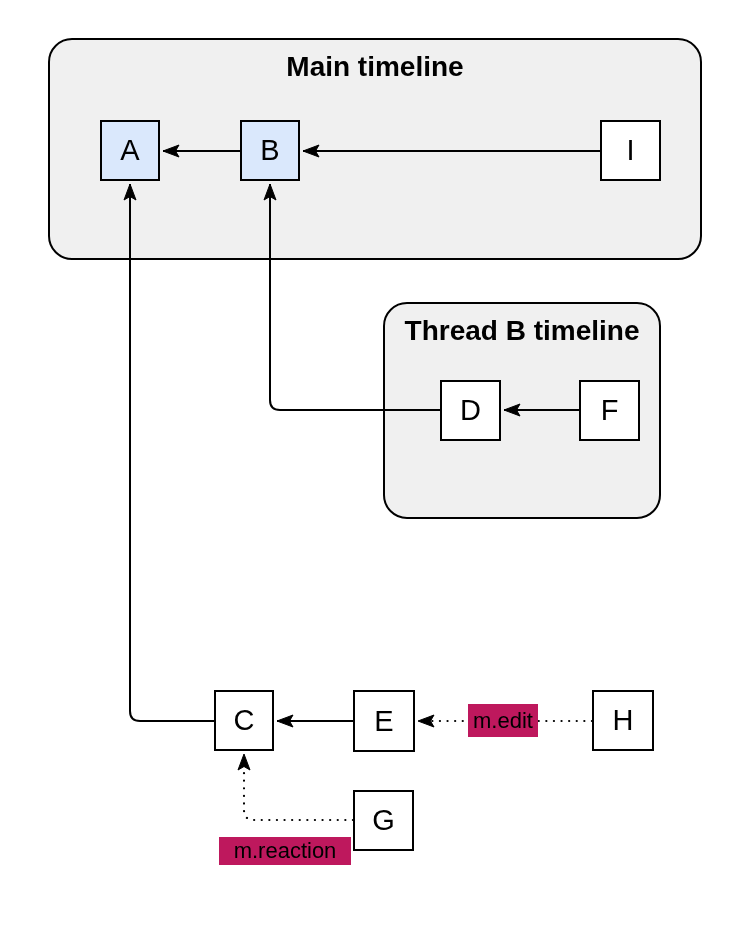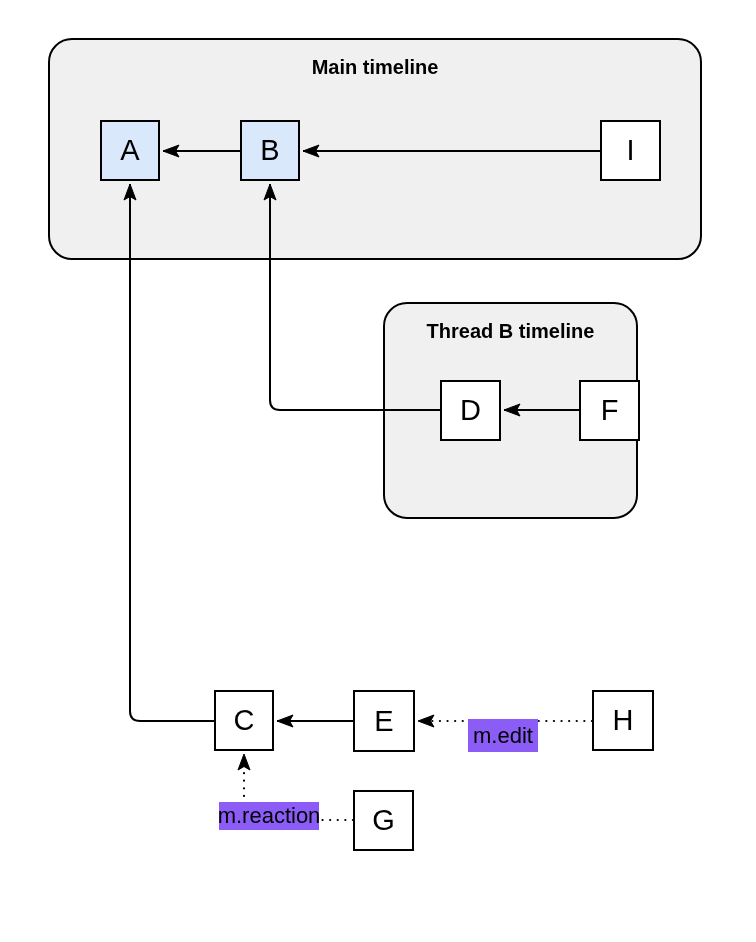--- a/index.html
+++ b/index.html
@@ -21,21 +21,21 @@
     border: 2px solid #000000;
     border-radius: 24px;
     box-sizing: border-box;
   }
   .container-title {
     position: absolute;
     left: 0;
     right: 0;
     top: 13px;
     text-align: center;
-    font-size: 20px;
+    font-size: 28px;
     font-weight: bold;
     color: #000000;
     line-height: 28px;
   }
   .edges-layer {
     position: absolute;
     left: 0;
     top: 0;
     pointer-events: none;
   }
@@ -58,46 +58,45 @@
     align-items: center;
     justify-content: center;
     font-size: 29px;
     color: #000000;
   }
   .node.highlight {
     background: #dae8fc;
   }
   .edge-label {
     position: absolute;
-    background: #8b5cf6;
+    background: #be185d;
     display: flex;
     align-items: center;
     justify-content: center;
     font-size: 22px;
     color: #000000;
     white-space: nowrap;
-    margin-top: 15px;
   }
   
   #box-main    { left: 48px;  top: 38px;  width: 654px; height: 222px; }
-  #box-threadB { left: 383px; top: 302px; width: 255px; height: 217px; }
+  #box-threadB { left: 383px; top: 302px; width: 278px; height: 217px; }
   #box-threadA { left: 160px; top: 537px; width: 554px; height: 362px; }
   
   #node-A { left: 100px; top: 120px; width: 60px; height: 61px; }
   #node-B { left: 240px; top: 120px; width: 60px; height: 61px; }
   #node-I { left: 600px; top: 120px; width: 61px; height: 61px; }
   #node-D { left: 440px; top: 380px; width: 61px; height: 61px; }
   #node-F { left: 579px; top: 380px; width: 61px; height: 61px; }
   #node-C { left: 214px; top: 690px; width: 60px; height: 61px; }
   #node-E { left: 353px; top: 690px; width: 62px; height: 62px; }
   #node-H { left: 592px; top: 690px; width: 62px; height: 61px; }
   #node-G { left: 353px; top: 790px; width: 61px; height: 61px; }
   
   #label-m-edit     { left: 468px; top: 704px; width: 70px;  height: 33px; }
-  #label-m-reaction { left: 219px; top: 787px; width: 100px; height: 28px; text-align: right; }
+  #label-m-reaction { left: 219px; top: 837px; width: 132px; height: 28px; text-align: right; }
 </style>
 </head>
 <body>
 
 <div class="canvas">
 
   <div class="container" id="box-main">
     <div class="container-title">Main timeline</div>
   </div>
 

